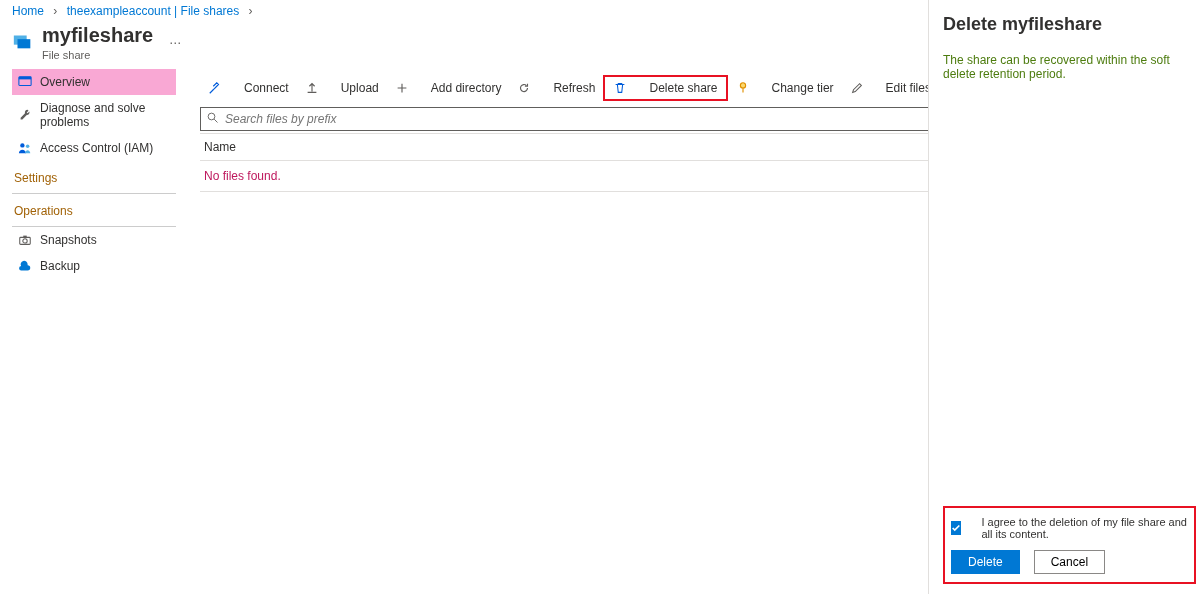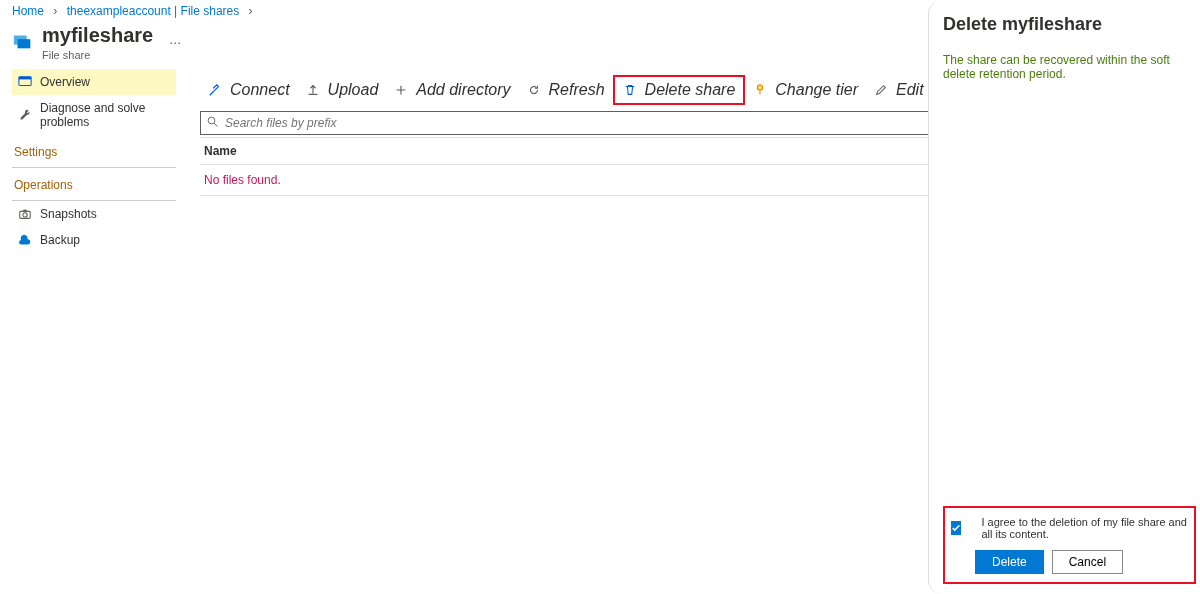--- a/index.html
+++ b/index.html
@@ -16,47 +16,47 @@
     .header-more { margin-left: 8px; cursor: pointer; color: #605e5c; }
 
     .layout { display: flex; }
     .sidebar { width: 188px; padding: 0 12px; }
     .search-wrap { display: flex; align-items: center; gap: 6px; }
     .search-input { display: flex; align-items: center; border: 1px solid #605e5c; height: 24px; flex: 1; padding: 0 6px; gap: 6px; }
     .search-input input { border: none; outline: none; font-size: 12px; flex: 1; }
     .collapse-btn { cursor: pointer; padding: 2px; color: #605e5c; }
 
     .nav-item { display: flex; align-items: center; gap: 8px; padding: 6px 6px; cursor: pointer; font-size: 12px; }
-    .nav-item.active { background: #fef9c3; }
+    .nav-item.active { background: #f9a8d4; }
     .nav-item .nav-icon { width: 14px; display: flex; justify-content: center; }
     .nav-section { font-size: 12px; font-weight: 400; color: #a16207; padding: 10px 2px 6px 2px; }
     .nav-divider { border-top: 1px solid #ccc; margin-top: 2px; }
 
     .main { flex: 1; padding: 0 12px; }
     .toolbar { display: flex; align-items: center; gap: 0; padding: 6px 0; }
-    .tool { display: flex; align-items: center; gap: 8px; padding: 4px 8px; cursor: pointer; font-size: 16px; color: #323130; font-style: italic; }
+    .tool { display: flex; align-items: center; gap: 22px; padding: 4px 8px; cursor: pointer; font-size: 12px; color: #323130; }
     .tool .tool-icon { width: 14px; height: 14px; display: inline-flex; align-items: center; justify-content: center; }
     .tool.highlighted { border: 2px solid #e81123; }
 
     .file-search { display: flex; align-items: center; border: 1px solid #605e5c; height: 24px; padding: 0 6px; gap: 6px; margin-bottom: 2px; }
     .file-search input { border: none; outline: none; font-size: 12px; flex: 1; font-style: italic; }
 
-    .table-header { display: flex; border-bottom: 1px solid #e1dfdd; border-top: 1px solid #e1dfdd; padding: 6px 4px; font-size: 12px; font-weight: 700; }
+    .table-header { display: flex; border-bottom: 1px solid #e1dfdd; border-top: 1px solid #e1dfdd; padding: 6px 4px; font-size: 12px; font-weight: 400; }
     .col-name { flex: 1 1 60%; }
     .col-type { flex: 0 0 180px; }
     .table-empty { padding: 8px 4px; font-size: 12px; color: #be185d; border-bottom: 1px solid #e1dfdd; }
 
-    .panel { position: absolute; top: 0; right: 0; bottom: 0; width: 272px; border-left: 1px solid #e1dfdd; background: #fff; padding: 14px 4px 10px 14px; display: flex; flex-direction: column; border-radius: 14px; }
+    .panel { position: absolute; top: 0; right: 0; bottom: 0; width: 272px; border-left: 1px solid #e1dfdd; background: #fff; padding: 14px 4px 10px 14px; display: flex; flex-direction: column; }
     .panel-title { font-size: 18px; font-weight: 600; margin-bottom: 18px; }
     .panel-desc { font-size: 12px; color: #4d7c0f; }
     .panel-footer { margin-top: auto; border: 2px solid #e81123; padding: 8px 6px; }
     .agree-row { display: flex; align-items: center; gap: 20px; font-size: 11px; margin-bottom: 10px; }
     .checkbox { width: 14px; height: 14px; background: #0078d4; display: inline-flex; align-items: center; justify-content: center; cursor: pointer; }
     .checkbox svg { width: 10px; height: 10px; }
-    .panel-buttons { display: flex; gap: 8px; margin-left: 24px; }
+    .panel-buttons { display: flex; gap: 14px; }
     .btn { padding: 4px 16px; font-size: 12px; cursor: pointer; border: 1px solid #8a8886; background: #fff; }
     .btn.primary { background: #0078d4; color: #fff; border: 1px solid #0078d4; }
 
     .ico-blue { color: #015cda; }
     .ico-gray { color: #605e5c; }
   </style>
 </head>
 <body>
 
 <div class="breadcrumb">
@@ -95,20 +95,31 @@
 
     <div class="nav-item">
       <span class="nav-icon ico-gray">
         <svg width="14" height="14" viewBox="0 0 16 16">
             <path d="M11 2a3 3 0 00-3 4L3 11v2h2l5-5a3 3 0 003-4l-2 2-1-1 2-2z" fill="#605e5c"></path>
           </svg>
       </span>
       <span>Diagnose and solve problems</span>
     </div>
 
+    <div class="nav-item">
+      <span class="nav-icon ico-blue">
+        <svg width="14" height="14" viewBox="0 0 16 16">
+            <circle cx="5" cy="5" r="2.5" fill="#015cda"></circle>
+            <circle cx="11" cy="6" r="2" fill="#50b0e6"></circle>
+            <path d="M1 14c0-2.5 2-4 4-4s4 1.5 4 4" fill="#015cda"></path>
+            <path d="M8 14c0-2 1.5-3.5 3-3.5s3 1.5 3 3.5" fill="#50b0e6"></path>
+          </svg>
+      </span>
+      <span>Access Control (IAM)</span>
+    </div>
 
     <div class="nav-section">Settings</div>
     <div class="nav-divider"></div>
 
     <div class="nav-section">Operations</div>
     <div class="nav-divider"></div>
     <div class="nav-item">
       <span class="nav-icon ico-gray">
         <svg width="14" height="14" viewBox="0 0 16 16">
             <rect x="2" y="5" width="12" height="8" rx="1" fill="none" stroke="#605e5c" stroke-width="1.2"></rect>

